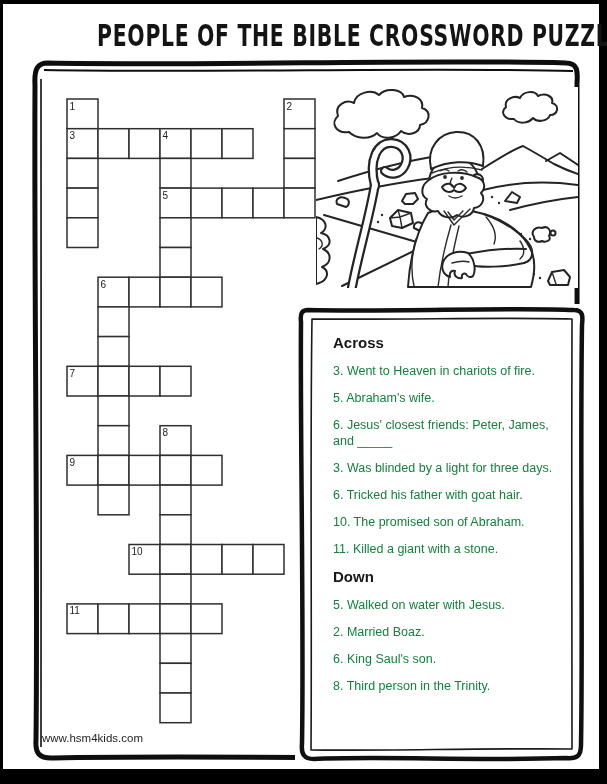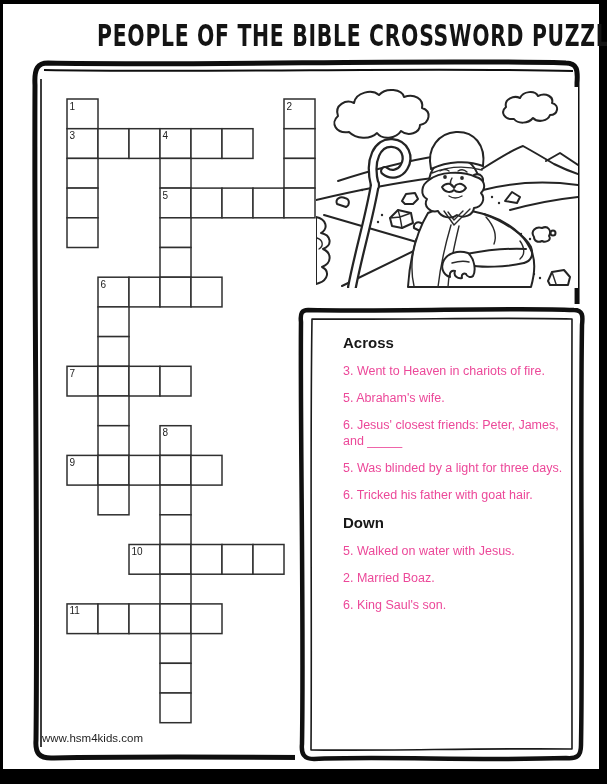--- a/index.html
+++ b/index.html
@@ -29,26 +29,26 @@
   svg{position:absolute;overflow:hidden;}
   #frame-svg{left:26px;top:55px;}
   #grid-svg{left:65px;top:97px;}
   #illustration-svg{left:316px;top:87px;background:#fff;}
 
   .cw-cell{fill:#ffffff;stroke:#2f2f2f;stroke-width:1.5;}
   .cw-num{font-family:"Liberation Sans",sans-serif;font-size:10px;fill:#222;}
 
   .cluebox{position:absolute;left:295px;top:304px;width:292px;height:460px;background:#fff;}
   .cluebox-border{left:0;top:0;}
-  .clues-content{position:absolute;left:48px;top:30px;width:238px;}
+  .clues-content{position:absolute;left:38px;top:30px;width:238px;}
   .clue-heading{
     margin:0 0 11px 0;font-size:15px;font-weight:bold;color:#181818;line-height:18px;
   }
   .clue-heading.down{margin-top:10px;}
-  .clue{font-size:12.5px;line-height:16px;color:#ec4899;margin:0 16px 11px 0;}
+  .clue{font-size:12.5px;line-height:16px;color:#15803d;margin:0 16px 11px 0;}
 
   .footer-url{position:absolute;left:42px;top:732px;font-size:11.5px;color:#1f1f1f;text-align:center;}
 
   .ink{stroke:#242424;fill:none;stroke-width:2;stroke-linecap:round;stroke-linejoin:round;}
   .ink-fill{stroke:#242424;fill:#ffffff;stroke-width:2;stroke-linecap:round;stroke-linejoin:round;}
   .ink-thin{stroke:#2a2a2a;fill:none;stroke-width:1.4;stroke-linecap:round;stroke-linejoin:round;}
   .dot{fill:#2a2a2a;stroke:none;}
 </style>
 </head>
 <body style="color: rgb(28, 28, 28);">
@@ -224,25 +224,28 @@
   <svg class="cluebox-border" width="292" height="460" viewBox="0 0 292 460">
     <path d="M13,6 C100,8 220,3 279,6 C288,6 288,12 287,21 C285,150 288,330 286,441 C286,452 282,455 271,454 C190,457 80,452 19,455 C9,455 6,450 7,440 C9,320 5,120 6,18 C5,9 7,6 13,6 Z" fill="#ffffff" stroke="#101010" stroke-width="4.5" stroke-linejoin="round"></path>
     <path d="M17,15 C110,16 200,13 277,15 C276,160 278,320 277,445 C190,444 90,447 16,446 C17,320 15,140 17,15 Z" fill="none" stroke="#1a1a1a" stroke-width="1.6" stroke-linejoin="round"></path>
   </svg>
   <div class="clues-content">
     <h2 class="clue-heading">Across</h2>
     <div id="across-list">
         <div class="clue">3. Went to Heaven in chariots of fire.</div>
         <div class="clue">5. Abraham's wife.</div>
         <div class="clue">6. Jesus' closest friends: Peter, James, and _____</div>
-        <div class="clue">5. Was blinded by a light for three days.</div>
+        <div class="clue">3. Was blinded by a light for three days.</div>
         <div class="clue">6. Tricked his father with goat hair.</div>
+        <div class="clue">10. The promised son of Abraham.</div>
+        <div class="clue">11. Killed a giant with a stone.</div>
       </div>
     <h2 class="clue-heading down">Down</h2>
     <div id="down-list">
         <div class="clue">5. Walked on water with Jesus.</div>
         <div class="clue">2. Married Boaz.</div>
         <div class="clue">6. King Saul's son.</div>
+        <div class="clue">8. Third person in the Trinity.</div>
       </div>
   </div>
 </div>
 
 <div class="footer-url">www.hsm4kids.com</div>
 
 </body></html>

